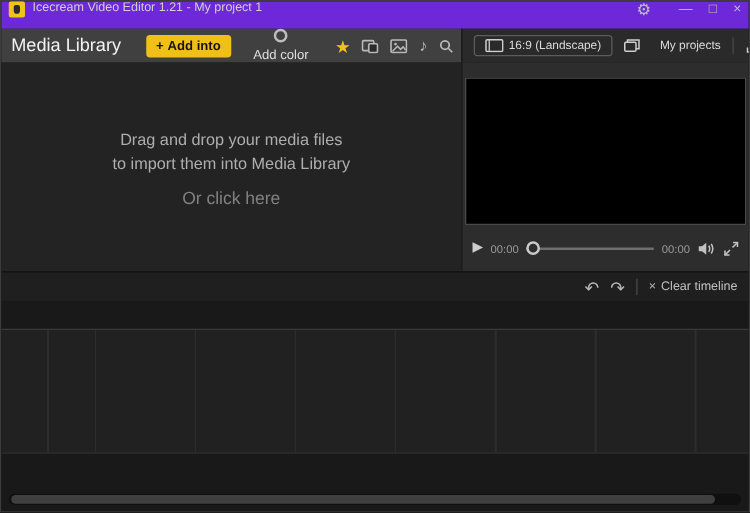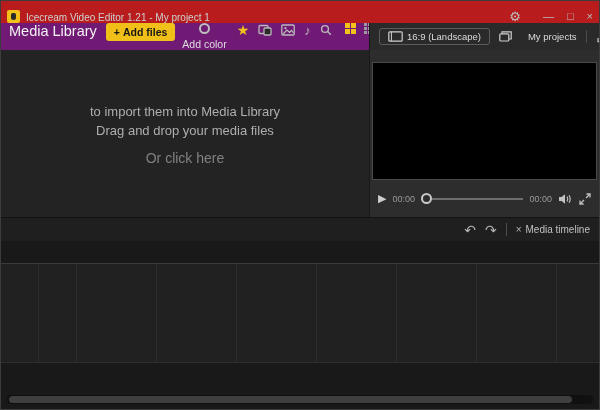--- a/index.html
+++ b/index.html
@@ -2,32 +2,32 @@
 <html><head>
 <meta charset="utf-8">
 <style>
   * { margin:0; padding:0; box-sizing:border-box; }
   html,body { width:600px; height:410px; background:#111; }
   body { font-family:"Liberation Sans", sans-serif; -webkit-font-smoothing:antialiased; }
 
   .window { width:600px; height:410px; background:#1b1b1b; border:1px solid #3c3c3c; display:flex; flex-direction:column; overflow:hidden; }
 
   
-  .titlebar { height:22px; background:#b91c1c; display:flex; align-items:flex-end; padding:0 6px; flex:0 0 auto; }
+  .titlebar { height:22px; background:#6d28d9; display:flex; align-items:flex-start; padding:0 6px; flex:0 0 auto; }
   .app-icon { width:13px; height:13px; background:#f2c21b; border-radius:2px; margin-right:6px; position:relative; flex:0 0 auto; }
   .app-icon::after { content:""; position:absolute; left:4px; top:3px; width:5px; height:7px; background:#2a2a2a; border-radius:2px 2px 3px 3px; }
   .title-text { font-size:10px; color:#cfcfcf; white-space:nowrap; }
   .win-controls { margin-left:auto; display:flex; align-items:center; gap:13px; color:#bdbdbd; }
   .win-btn { font-size:11px; line-height:1; cursor:default; }
   .gear-btn { font-size:13px; margin-right:9px; }
   .close-btn { font-size:11px; }
 
   
   .header-row { height:27px; display:flex; flex:0 0 auto; }
-  .header-left { width:368px; background:#701a75; display:flex; align-items:flex-start; padding:0 5px 0 8px; gap:7px; }
+  .header-left { width:368px; background:#404040; display:flex; align-items:center; padding:0 5px 0 8px; gap:18px; }
   .panel-title { font-size:14.5px; color:#f2f2f2; white-space:nowrap; margin-right:2px; }
   .btn-addfiles { background:#f0c019; color:#161616; border:none; border-radius:3px; font-size:10.5px; font-weight:bold; padding:3px 8px; display:flex; align-items:center; gap:3px; font-family:inherit; white-space:nowrap; }
   .addcolor { display:flex; align-items:center; gap:4px; color:#dedede; font-size:10.5px; white-space:nowrap;flex-direction:column; }
   .ring-icon { width:11px; height:11px; border:2px solid #bdbdbd; border-radius:50%; display:inline-block; }
   .tab-icons { display:flex; align-items:center; gap:9px; margin-left:3px; }
   .star-icon { color:#f2c21b; font-size:14px; line-height:1; }
   .music-icon { color:#b9b9b9; font-size:13px; line-height:1; }
   .icon-svg { display:block; }
   .view-icons { display:flex; align-items:center; gap:8px; margin-left:6px; }
   .grid2 { display:grid; grid-template-columns:5px 5px; grid-template-rows:5px 5px; gap:1px; }
@@ -85,21 +85,21 @@
       <span class="win-btn">□</span>
       <span class="win-btn close-btn">×</span>
     </div>
   </div>
 
   <div class="header-row">
     <div class="header-left">
       <span class="panel-title">Media Library</span>
       <button class="btn-addfiles">
         <span>+</span>
-        <span>Add files</span>
+        <span>Add into</span>
       </button>
       <div class="addcolor">
         <span class="ring-icon"></span>
         <span>Add color</span>
       </div>
       <div class="tab-icons">
         <span class="star-icon">★</span>
         <svg class="icon-svg" width="14" height="12" viewBox="0 0 14 12">
           <rect x="1" y="1.5" width="9" height="8" rx="1" fill="none" stroke="#b9b9b9" stroke-width="1.3"></rect>
           <rect x="6" y="4" width="7" height="7" rx="1" fill="#2a2a2a" stroke="#b9b9b9" stroke-width="1.3"></rect>
@@ -160,22 +160,22 @@
           <path d="M3.6 3.4 L6 1 L8.4 3.4" fill="none" stroke="#cfcfcf" stroke-width="1.2"></path>
         </svg>
         <span>Export video</span>
       </div>
     </div>
   </div>
 
   <div class="main-row">
     <div class="library-panel">
       <div class="drop-text">
+        <div>Drag and drop your media files</div>
         <div>to import them into Media Library</div>
-        <div>Drag and drop your media files</div>
       </div>
       <div class="click-hint">Or click here</div>
     </div>
 
     <div class="preview-panel">
       <div class="video-area"></div>
       <div class="player-controls">
         <span class="play-btn">▶</span>
         <span class="time-label">00:00</span>
         <div class="seek">
@@ -197,21 +197,21 @@
       </div>
     </div>
   </div>
 
   <div class="timeline-toolbar">
     <span class="tl-icon">↶</span>
     <span class="tl-icon">↷</span>
     <span class="vdiv"></span>
     <div class="clear-btn">
       <span class="clear-x">×</span>
-      <span>Media timeline</span>
+      <span>Clear timeline</span>
     </div>
   </div>
 
   <div class="timeline">
     <div class="track-band"></div>
     <div class="hscrollbar">
       <div class="hscroll-thumb"></div>
     </div>
   </div>
 

